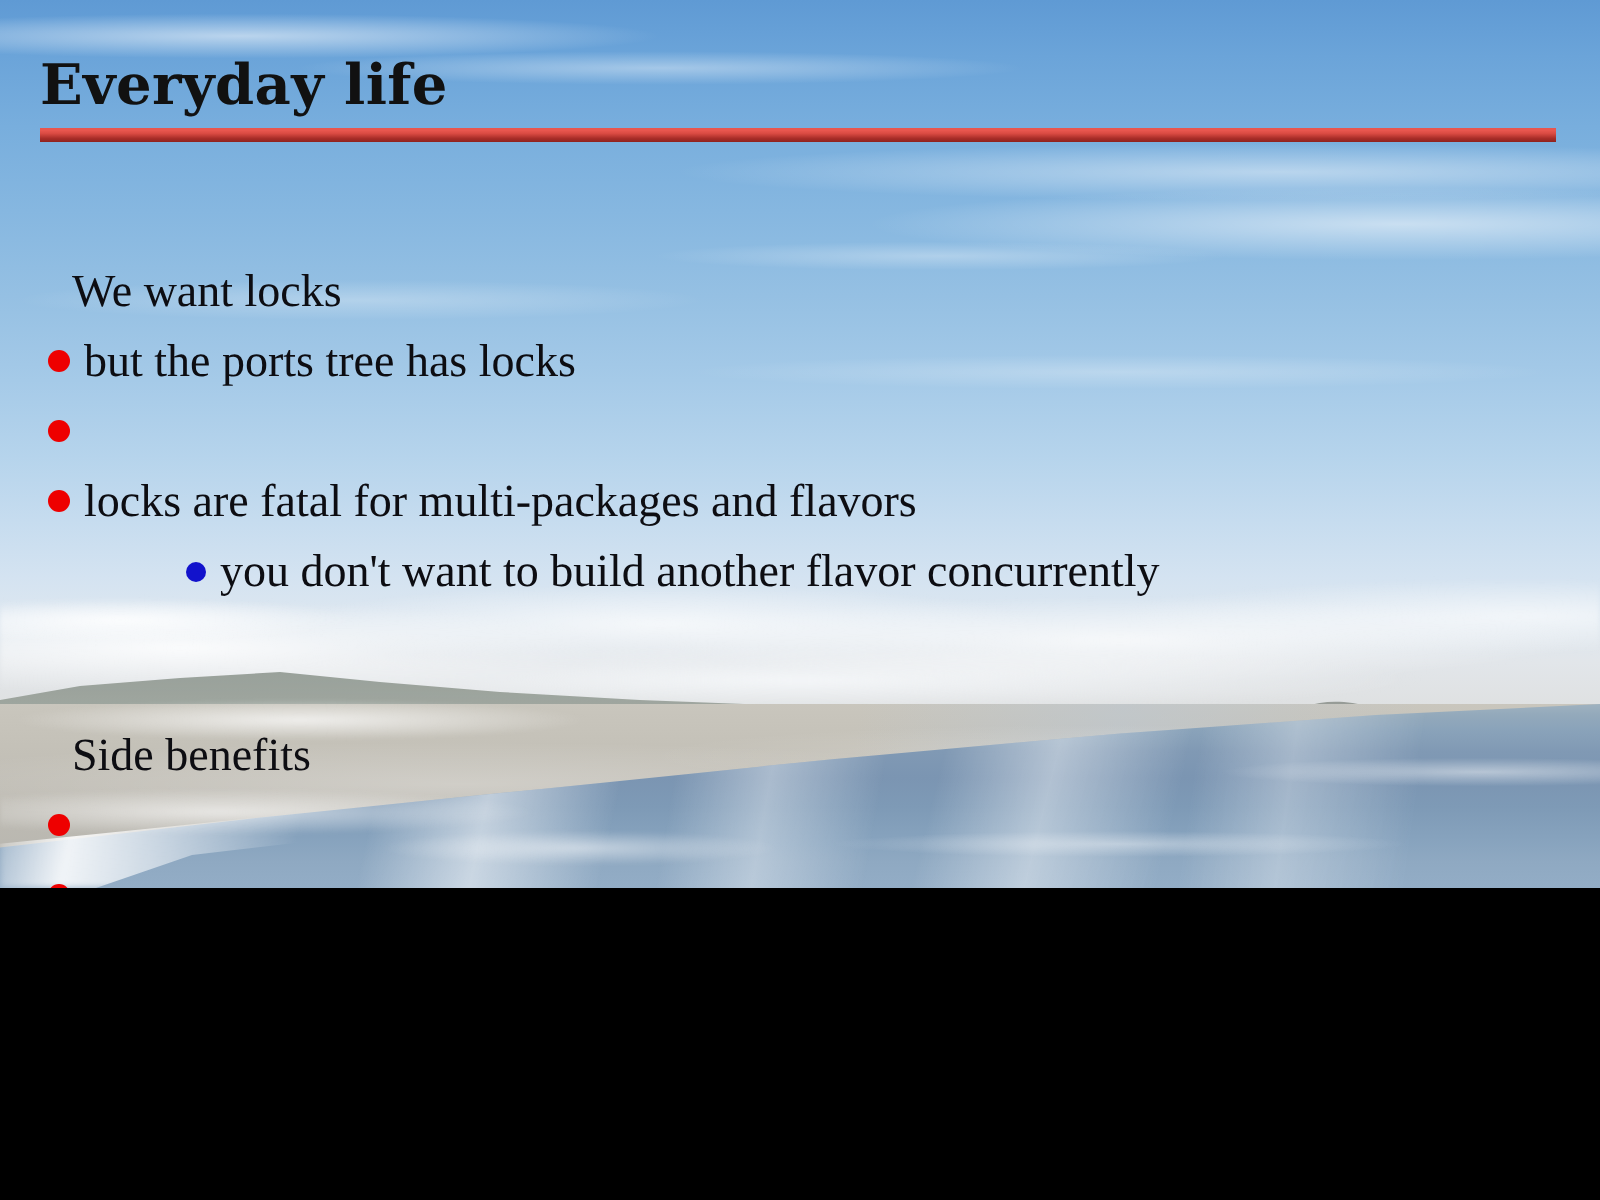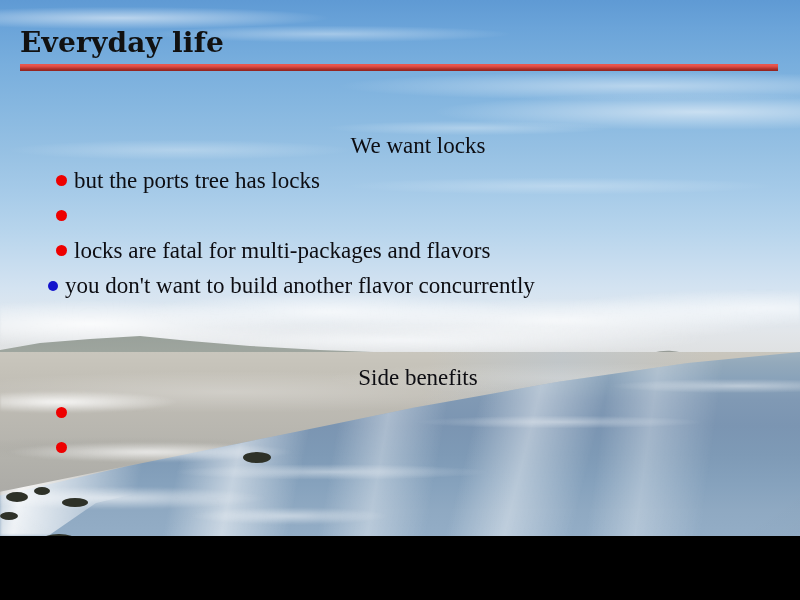--- a/index.html
+++ b/index.html
@@ -8,21 +8,21 @@
   html, body {
     width:800px; height:600px;
     overflow:hidden;
     background:#000;
     font-family:"Liberation Serif", "DejaVu Serif", serif;
   }
 
   
   #slide {
     position:relative;
-    width:800px; height:536px;
+    width:800px; height:444px;
     overflow:hidden;
     -webkit-font-smoothing:antialiased;
   }
 
   
   #photo { position:absolute; inset:0; overflow:hidden; }
 
   
   .sky {
     position:absolute; left:0; right:0; top:0; height:352px;
@@ -185,23 +185,23 @@
   .line {
     position:relative;
     height:35px;
     color:#0d0d12;
     font-size:23px;
     line-height:35px;
     white-space:nowrap;
   }
   .line .txt { display:inline-block; vertical-align:baseline; }
 
-  .lvl0 { padding-left:36px;text-align:center; }
-  .lvl1 { padding-left:56px; }
-  .lvl2 { padding-left:48px; }
+  .lvl0 { padding-left:36px; }
+  .lvl1 { padding-left:24px; }
+  .lvl2 { padding-left:93px; }
 
   .bullet {
     display:inline-block;
     border-radius:50%;
     vertical-align:middle;
     position:relative;
   }
   .bullet.red  { width:11px; height:11px; background:#ee0000; margin-right:7px; top:-2px; }
   .bullet.blue { width:10px; height:10px; background:#1212cc; margin-right:7px; top:-2px; }
 

